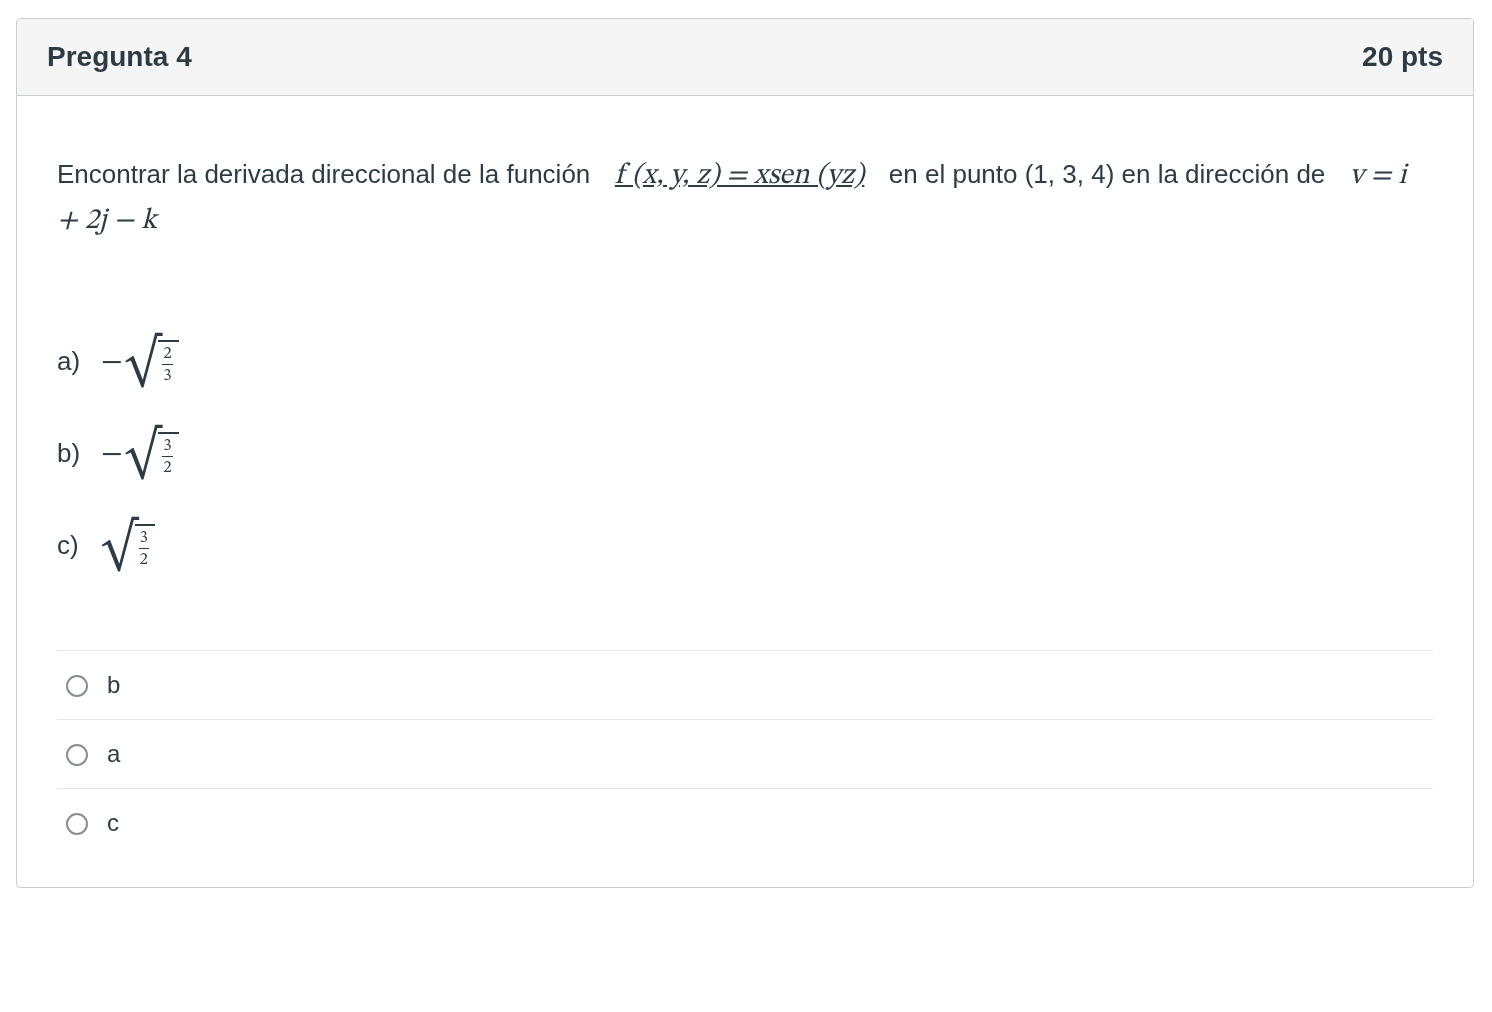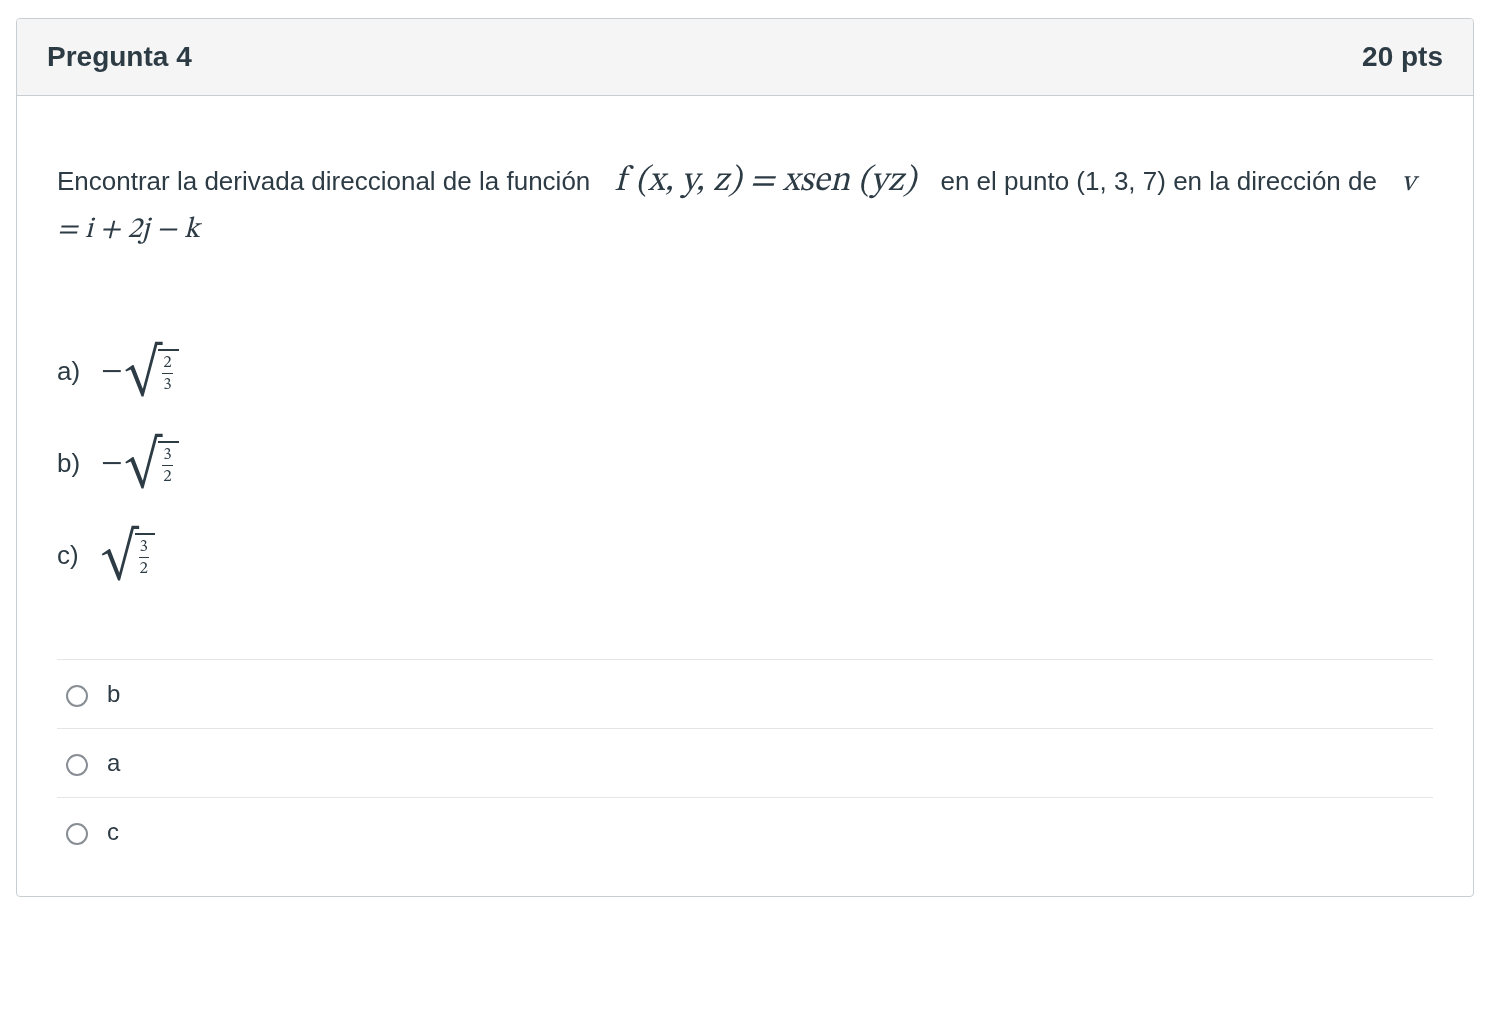--- a/index.html
+++ b/index.html
@@ -147,23 +147,23 @@
     <div class="question-header">
       <div class="question-title">Pregunta 4</div>
       <div class="question-points">20 pts</div>
     </div>
 
     <div class="question-body">
 
       <div class="stem">
         <span>Encontrar la derivada direccional de la función</span>
         <span class="gap"></span>
-        <span class="math mathit" style="font-size:35px;">f (x, y, z)  =  xsen (yz)</span>
+        <span class="math mathit" style="font-size:29px;text-decoration:underline;">f (x, y, z)  =  xsen (yz)</span>
         <span class="gap"></span>
-        <span>en el punto (1, 3, 7) en la dirección de</span>
+        <span>en el punto (1, 3, 4) en la dirección de</span>
         <span class="gap"></span>
         <span class="math mathit" style="font-size:29px;">v = i + 2j − k</span>
       </div>
 
       <div class="options-block">
 
         <div class="opt-row">
           <span class="opt-label">a)</span>
           <span class="sqrt-wrap">
             <span class="minus">−</span>

